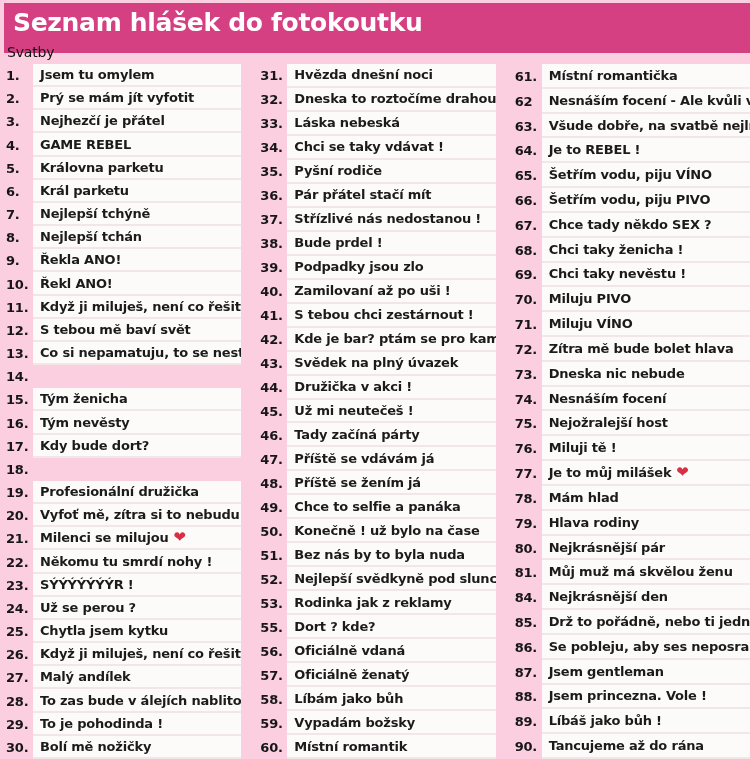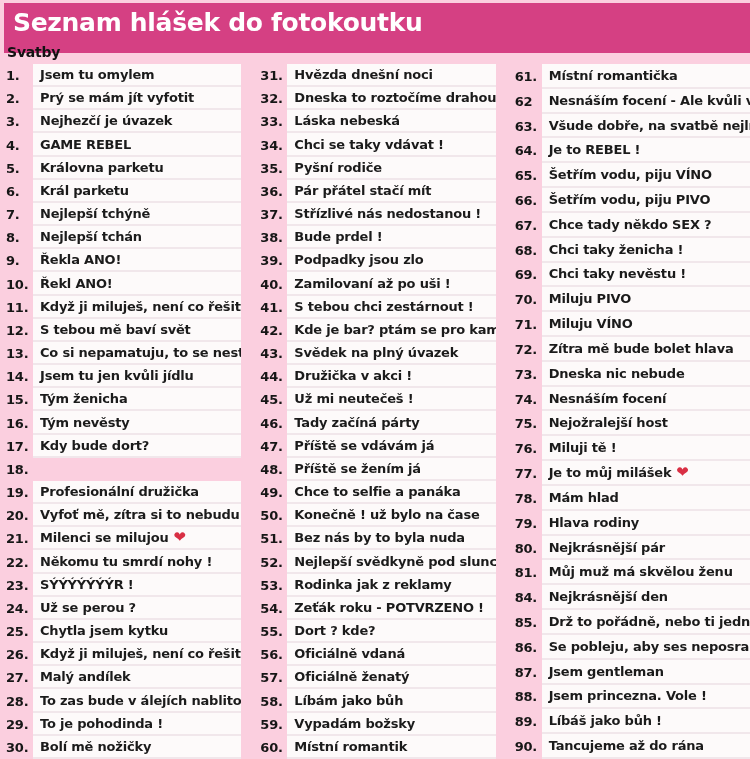--- a/index.html
+++ b/index.html
@@ -30,21 +30,21 @@
     line-height: 39px;
     padding-left: 9px;
     letter-spacing: -0.3px;
     white-space: nowrap;
   }
   .section-label {
     position: absolute;
     top: 44px;
     left: 7px;
     font-size: 14px;
-    font-weight: 700;
+    font-weight: 400;
     color: #121212;
     letter-spacing: -0.2px;
   }
   .columns {
     position: absolute;
     top: 64px;
     left: 0;
     right: 0;
     bottom: 0;
     display: grid;
@@ -109,21 +109,21 @@
         </div>
         <div class="row">
           <div class="num">2.</div>
           <div class="cell">
             <span>Prý se mám jít vyfotit</span>
           </div>
         </div>
         <div class="row">
           <div class="num">3.</div>
           <div class="cell">
-            <span>Nejhezčí je úvazek</span>
+            <span>Nejhezčí je přátel</span>
           </div>
         </div>
         <div class="row">
           <div class="num">4.</div>
           <div class="cell">
             <span>GAME REBEL</span>
           </div>
         </div>
         <div class="row">
           <div class="num">5.</div>
@@ -174,23 +174,20 @@
           </div>
         </div>
         <div class="row">
           <div class="num">13.</div>
           <div class="cell">
             <span>Co si nepamatuju, to se nestalo !</span>
           </div>
         </div>
         <div class="row">
           <div class="num">14.</div>
-          <div class="cell">
-            <span>Jsem tu jen kvůli jídlu</span>
-          </div>
         </div>
         <div class="row">
           <div class="num">15.</div>
           <div class="cell">
             <span>Tým ženicha</span>
           </div>
         </div>
         <div class="row">
           <div class="num">16.</div>
           <div class="cell">
@@ -410,26 +407,20 @@
         <div class="row">
           <div class="num">52.</div>
           <div class="cell">
             <span>Nejlepší svědkyně pod sluncem</span>
           </div>
         </div>
         <div class="row">
           <div class="num">53.</div>
           <div class="cell">
             <span>Rodinka jak z reklamy</span>
-          </div>
-        </div>
-        <div class="row">
-          <div class="num">54.</div>
-          <div class="cell">
-            <span>Zeťák roku - POTVRZENO !</span>
           </div>
         </div>
         <div class="row">
           <div class="num">55.</div>
           <div class="cell">
             <span>Dort ? kde?</span>
           </div>
         </div>
         <div class="row">
           <div class="num">56.</div>

